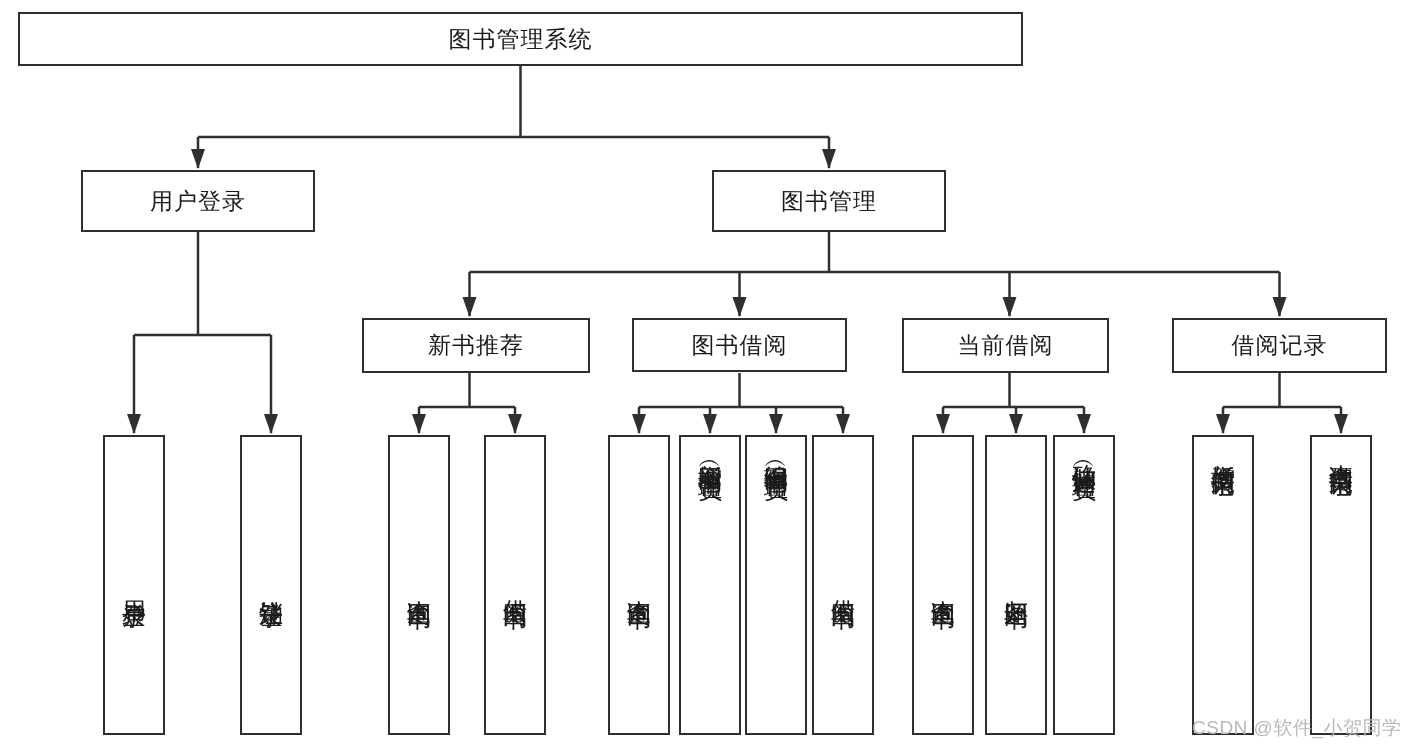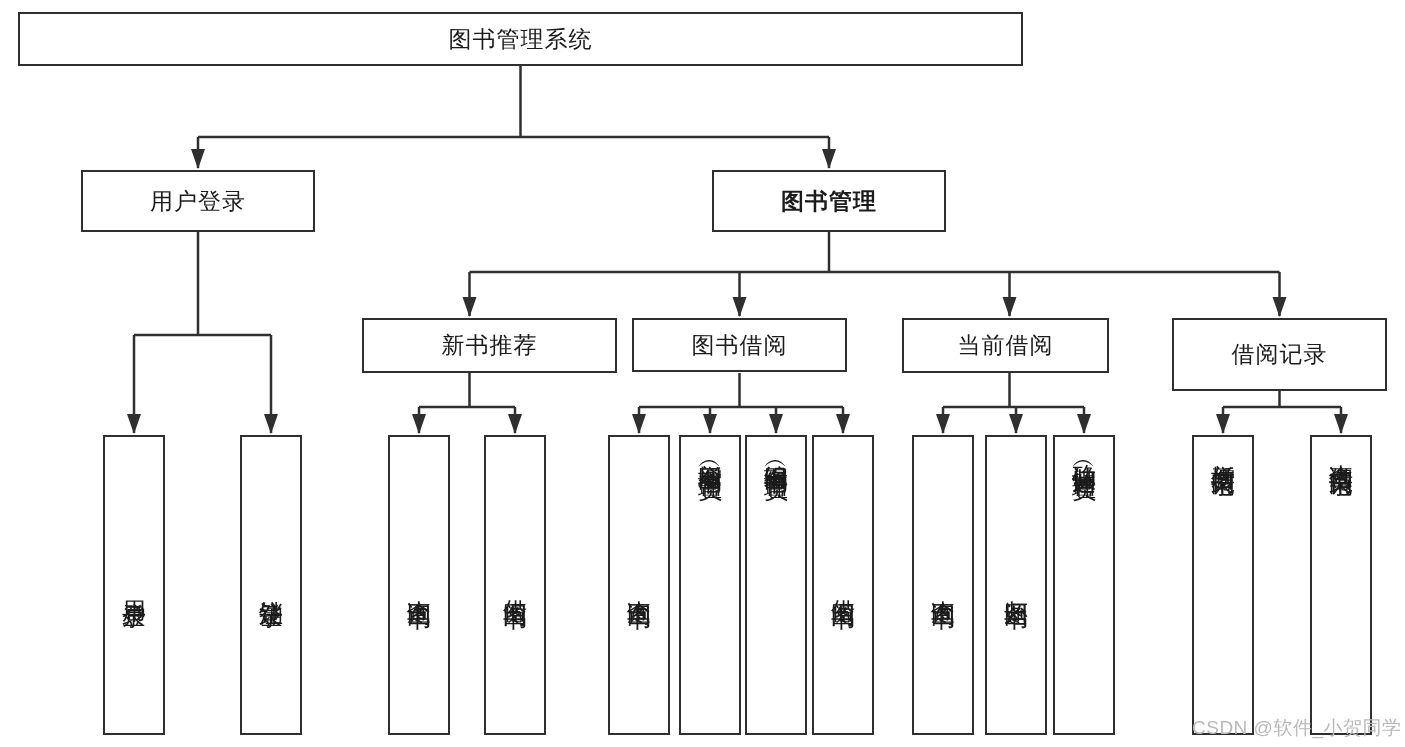--- a/index.html
+++ b/index.html
@@ -106,33 +106,33 @@
       <polygon points="1216,414 1230,414 1223,434" fill="#2f2f2f"></polygon>
       <line x1="1341" y1="407" x2="1341" y2="433" stroke="#2f2f2f" stroke-width="2.5"></line>
       <polygon points="1334,414 1348,414 1341,434" fill="#2f2f2f"></polygon>
     </svg>
 <div class="node" style="left: 18px; top: 12px; width: 1005px; height: 54px;">
       <span class="label">图书管理系统</span>
     </div>
     <div class="node" style="left: 81px; top: 170px; width: 234px; height: 62px;">
       <span class="label">用户登录</span>
     </div>
-    <div class="node" style="left: 712px; top: 170px; width: 234px; height: 62px; font-weight: bold;">
+    <div class="node" style="left: 712px; top: 170px; width: 234px; height: 62px;">
       <span class="label">图书管理</span>
     </div>
-    <div class="node" style="left: 362px; top: 318px; width: 255px; height: 55px;">
+    <div class="node" style="left: 362px; top: 318px; width: 228px; height: 55px;">
       <span class="label">新书推荐</span>
     </div>
     <div class="node" style="left: 632px; top: 318px; width: 215px; height: 54px;">
       <span class="label">图书借阅</span>
     </div>
     <div class="node" style="left: 902px; top: 318px; width: 207px; height: 55px;">
       <span class="label">当前借阅</span>
     </div>
-    <div class="node" style="left: 1172px; top: 318px; width: 215px; height: 73px;">
+    <div class="node" style="left: 1172px; top: 318px; width: 215px; height: 55px;">
       <span class="label">借阅记录</span>
     </div>
     <div class="node vert mid" style="left: 103px; top: 435px; width: 62px; height: 300px;">
       <span class="label">用户登录</span>
     </div>
     <div class="node vert mid" style="left: 240px; top: 435px; width: 62px; height: 300px;">
       <span class="label">注销登录</span>
     </div>
     <div class="node vert mid" style="left: 388px; top: 435px; width: 62px; height: 300px;">
       <span class="label">查询图书</span>

